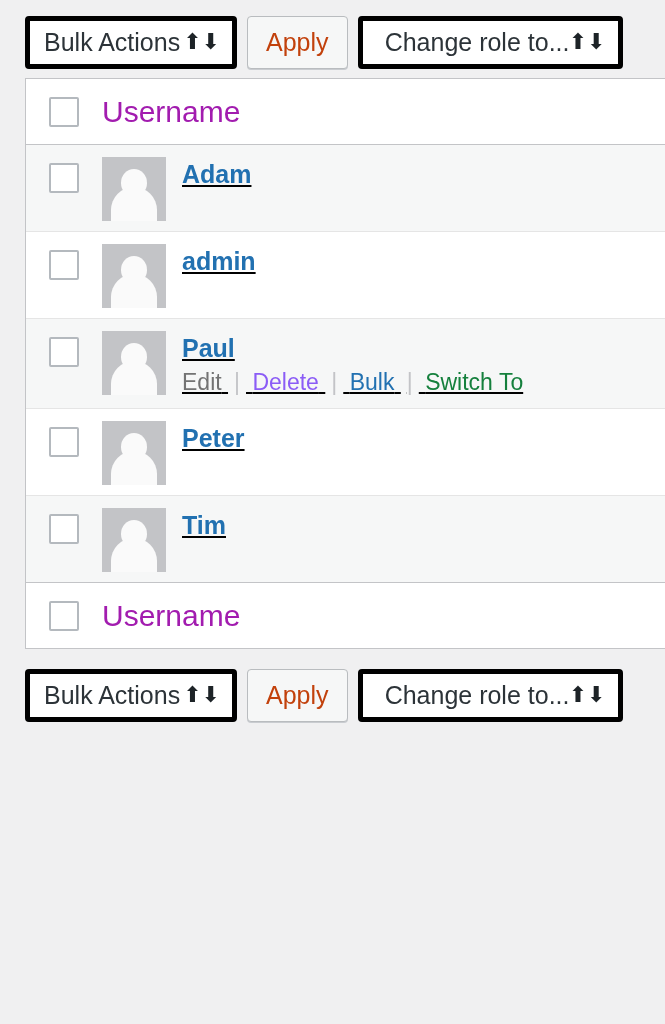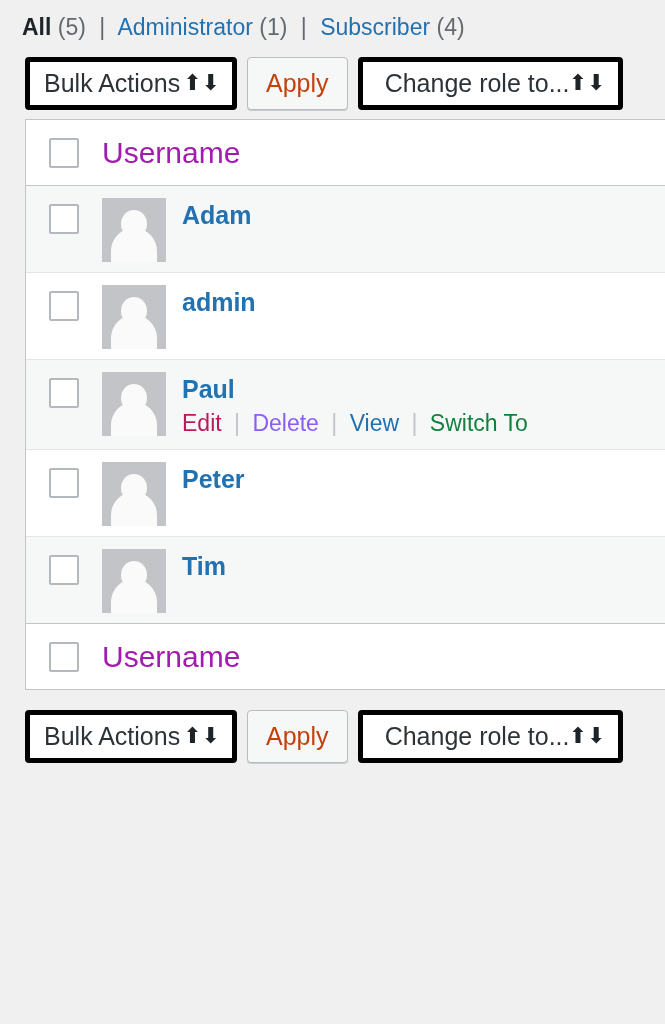--- a/index.html
+++ b/index.html
@@ -168,21 +168,21 @@
     transform: translateX(-50%);
   }
   .avatar .body {
     position: absolute;
     width: 46px; height: 34px;
     background: #fafafa;
     border-radius: 23px 23px 0 0;
     left: 50%; bottom: 0;
     transform: translateX(-50%);
   }
-  .user-text { display: flex; flex-direction: column; padding-top: 2px; min-width: 0; }
+  .user-text { display: flex; flex-direction: column; padding-top: 2px; min-width: 0; text-decoration: underline; }
   .user-name {
     font-size: 25px;
     font-weight: bold;
     color: #2271b1;
     line-height: 1.25;
     cursor: pointer;
     white-space: nowrap;
   }
   .col-header-link {
     font-size: 30px;
@@ -192,42 +192,32 @@
   }
 
   .row-actions {
     margin-top: 4px;
     font-size: 23px;
     line-height: 1.3;
     white-space: nowrap;
     color: #c3c4c7;
   }
   .row-actions .act { cursor: pointer; }
-  .row-actions .act-edit { color: #be185d; }
+  .row-actions .act-edit { color: #737373; }
   .row-actions .act-delete { color: #8b5cf6; }
   .row-actions .act-view { color: #2271b1; }
   .row-actions .act-switch { color: #15803d; }
   .row-actions .divider { color: #c3c4c7; margin: 0 6px; }
 </style>
 </head>
 <body>
 
 <div class="page">
 
 
-  <div class="filters">
-    <span class="filter-link current">All</span>
-    <span class="count">(5)</span>
-    <span class="sep">|</span>
-    <span class="filter-link">Administrator</span>
-    <span class="count">(1)</span>
-    <span class="sep">|</span>
-    <span class="filter-link">Subscriber</span>
-    <span class="count">(4)</span>
-  </div>
 
   <div class="tablenav top">
     <span class="wp-select select-bulk">
       <span>Bulk Actions</span>
       <span class="arrows">⬆⬇</span>
     </span>
     <span class="apply-btn">Apply</span>
     <span class="wp-select select-role">
       <span>Change role to...</span>
       <span class="arrows">⬆⬇</span>
@@ -284,21 +274,21 @@
           <span class="head"></span>
             <span class="body"></span>
         </span>
         <span class="user-text">
           <span class="user-name">Paul</span>
           <span class="row-actions">
             <span class="act act-edit">Edit</span>
             <span class="divider">|</span>
             <span class="act act-delete">Delete</span>
             <span class="divider">|</span>
-            <span class="act act-view">View</span>
+            <span class="act act-view">Bulk</span>
             <span class="divider">|</span>
             <span class="act act-switch">Switch To</span>
           </span>
         </span>
       </div>
     </div>
 
     <div class="tbl-row">
       <div class="cb-cell">
         <span class="wp-checkbox"></span>

